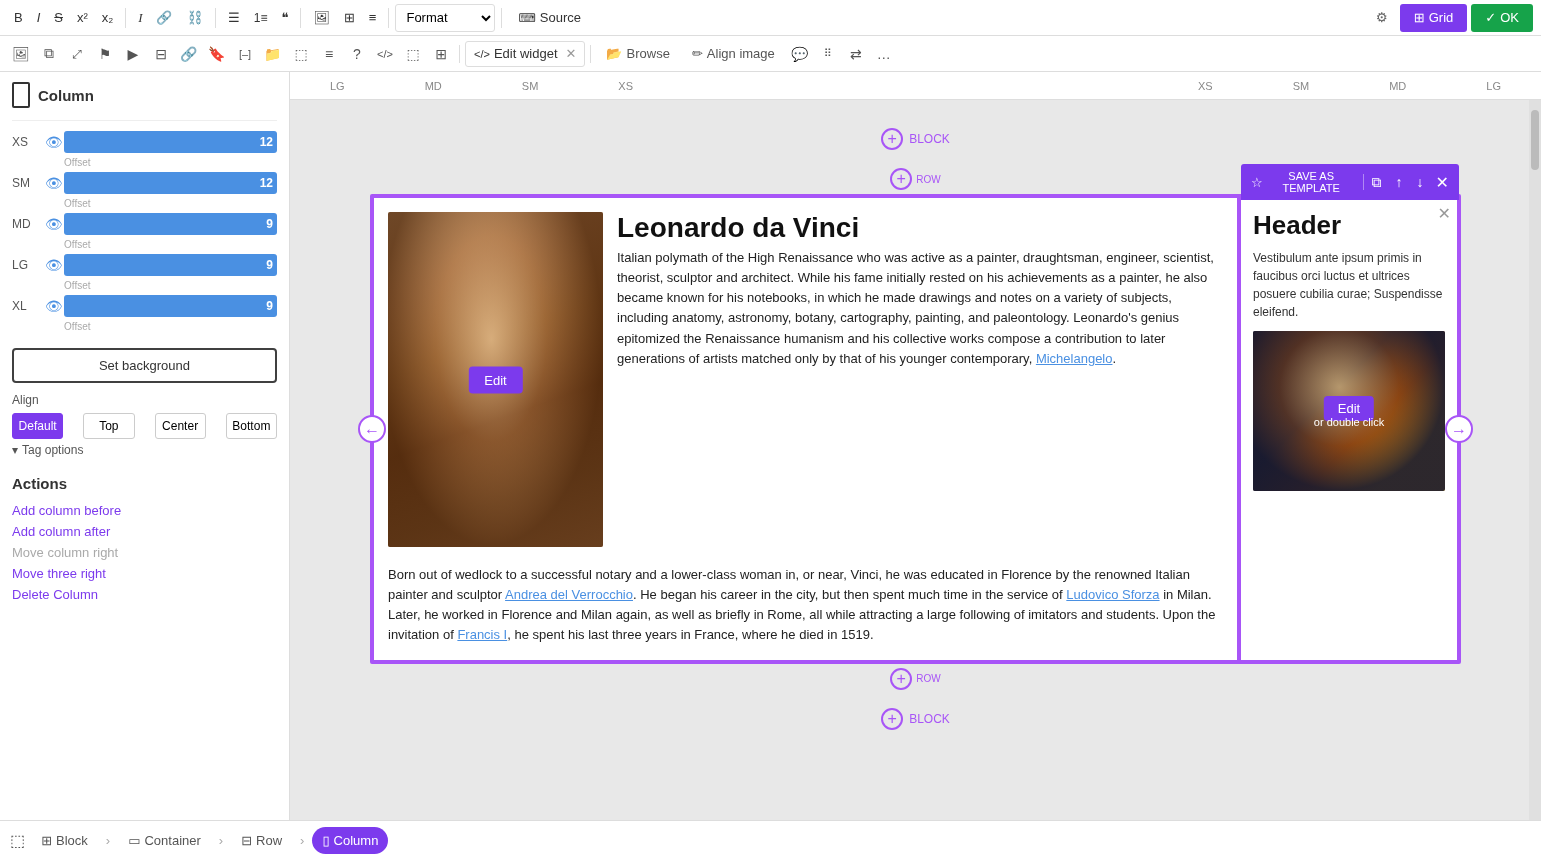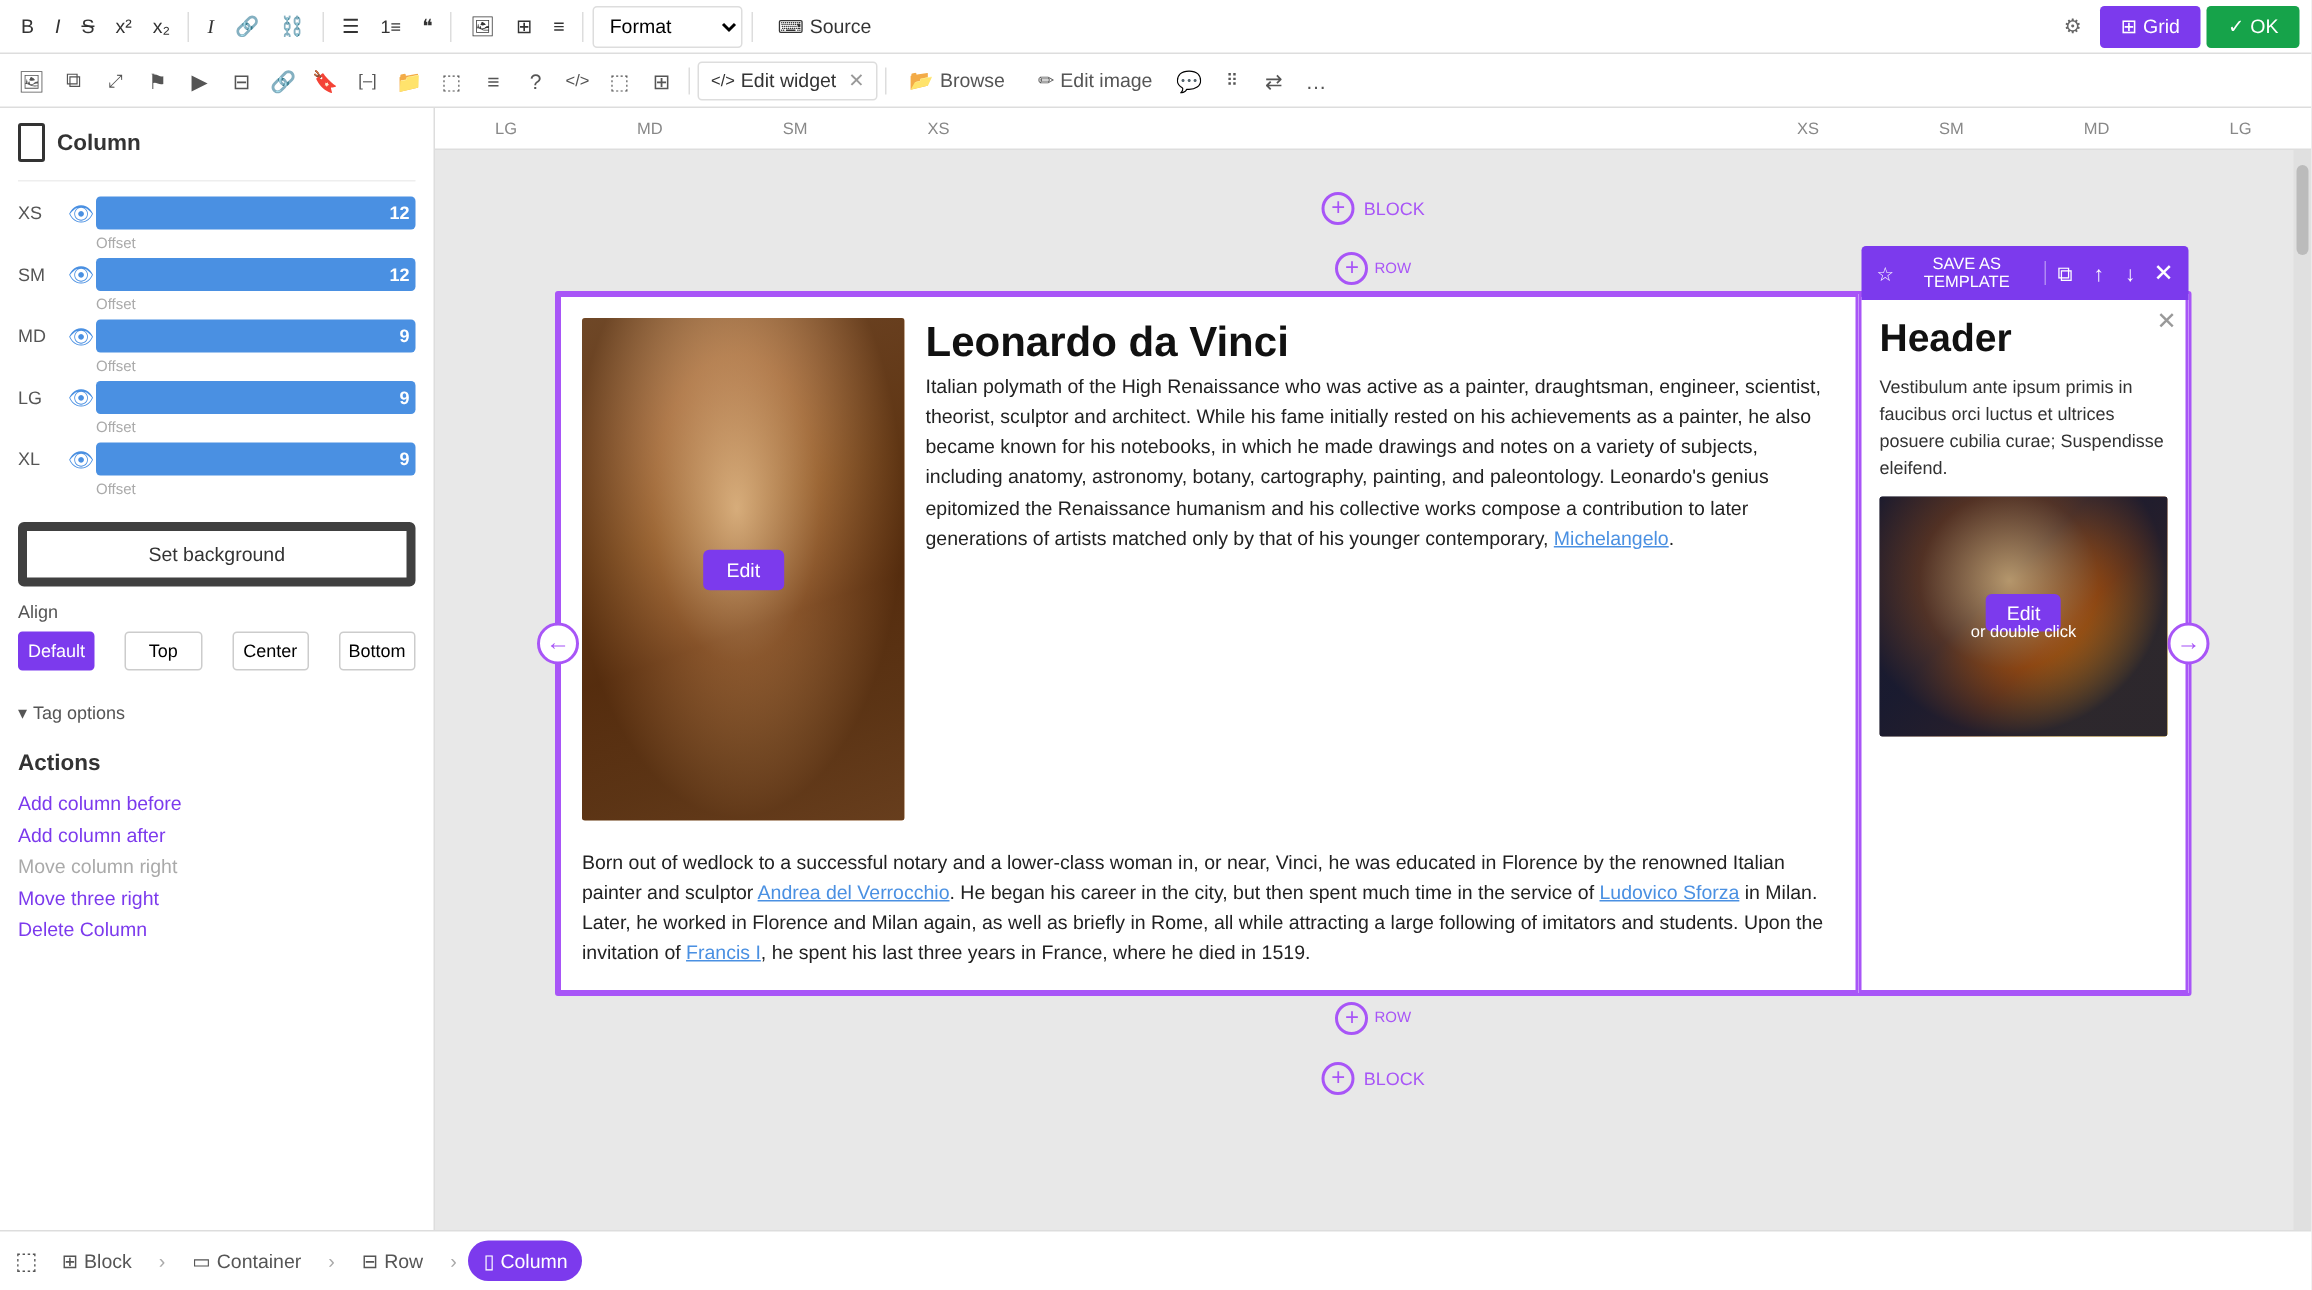--- a/index.html
+++ b/index.html
@@ -29,23 +29,23 @@
     
     .column-header { display: flex; align-items: center; gap: 8px; font-size: 14px; font-weight: 600; color: #333; padding-bottom: 12px; border-bottom: 1px solid #eee; margin-bottom: 10px; }
 
     .breakpoint-row { display: flex; align-items: center; margin-bottom: 8px; }
     .bp-label { width: 32px; font-size: 12px; color: #555; font-weight: 500; }
     .bp-eye { width: 20px; color: #4a90e2; cursor: pointer; font-size: 14px; display: flex; align-items: center; justify-content: center; }
     .bp-bar-wrap { flex: 1; position: relative; height: 22px; background: #4a90e2; border-radius: 3px; display: flex; align-items: center; padding-right: 4px; cursor: pointer; }
     .bp-bar-num { color: #fff; font-size: 12px; margin-left: auto; font-weight: 600; }
     .bp-offset { font-size: 10px; color: #aaa; margin-left: 52px; margin-top: -4px; margin-bottom: 4px; }
 
-    .set-bg-btn { width: 100%; padding: 8px; border: 6px solid #404040; background: #fff; border-radius: 4px; cursor: pointer; font-size: 13px; font-weight: 500; color: #333; margin: 12px 0 10px; }
-
-    .align-section { margin-bottom: 17px; }
+    .set-bg-btn { width: 100%; padding: 8px; border: 2px solid #404040; background: #fff; border-radius: 4px; cursor: pointer; font-size: 13px; font-weight: 500; color: #333; margin: 12px 0 10px; }
+
+    .align-section { margin-bottom: 0; }
     .align-label { font-size: 12px; color: #555; margin-bottom: 6px; }
     .align-buttons { display: flex; gap: 20px; justify-content: space-between; }
     .align-btn { flex: 1; padding: 5px 4px; border: 1px solid #ccc; background: #fff; border-radius: 3px; cursor: pointer; font-size: 12px; text-align: center; }
     .align-btn.active { background: #7c3aed; color: #fff; border-color: #7c3aed; }
 
     .tag-options-row { display: flex; align-items: center; gap: 4px; cursor: pointer; color: #555; font-size: 12px; padding: 4px 0; }
 
     .actions-section { margin-top: 14px; }
     .actions-title { font-size: 15px; font-weight: 600; color: #333; margin-bottom: 8px; }
     .action-item { font-size: 13px; color: #7c3aed; cursor: pointer; padding: 3px 0; text-decoration: none; display: block; }
@@ -180,21 +180,21 @@
       <span>Edit widget</span>
       <span style="margin-left:4px;color:#999">✕</span>
     </button>
     <div class="tb2-sep"></div>
     <button class="browse-btn">
       <span>📂</span>
       <span>Browse</span>
     </button>
     <button class="edit-image-btn">
       <span>✏</span>
-      <span>Edit image</span>
+      <span>Align image</span>
     </button>
     <span class="tb2-icon">💬</span>
     <span class="tb2-icon" style="font-size:11px">⠿</span>
     <span class="tb2-icon">⇄</span>
     <span class="tb2-icon">…</span>
   </div>
 
   <div class="main-area">
 
     <div class="left-panel">

